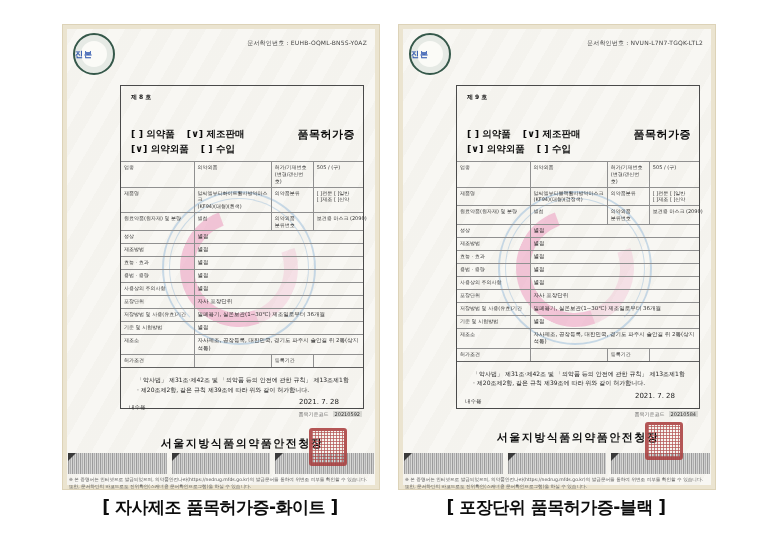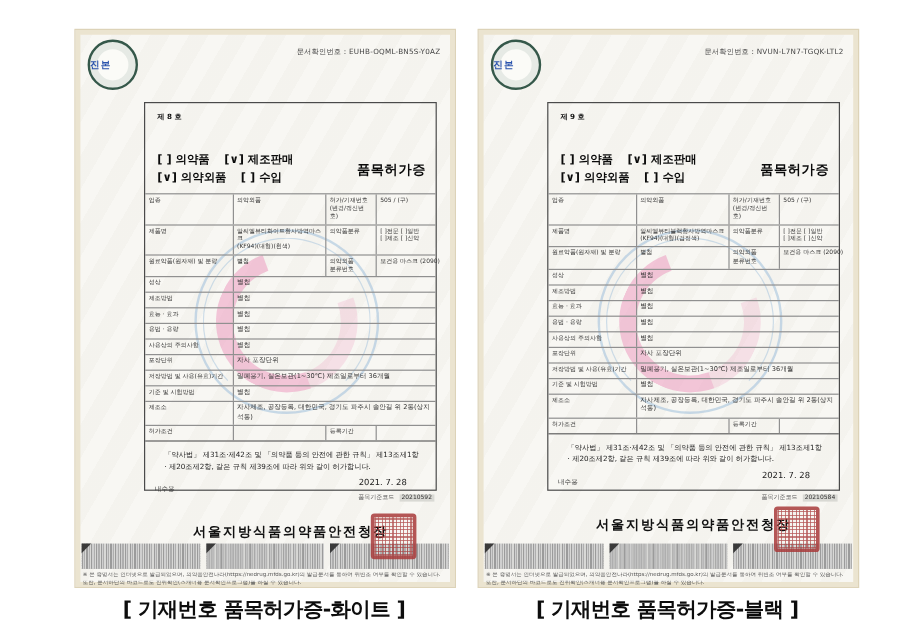--- a/index.html
+++ b/index.html
@@ -46,21 +46,21 @@
     border:14px solid rgba(236,148,188,.50);
     border-top-color:transparent;border-right-color:rgba(236,148,188,.22);
     transform:rotate(25deg);
   }
   .wm::after{
     content:"";position:absolute;inset:5px;border-radius:50%;
     border:1.5px solid rgba(140,180,215,.40);border-bottom-color:transparent;
   }
 
   .docno{font-size:6px;font-weight:bold;margin:7px 0 2px 10px;color:#111;}
-  .headrow{display:flex;align-items:center;padding:2px 8px 5px 10px;margin-top:23px;}
+  .headrow{display:flex;align-items:flex-start;padding:2px 8px 5px 10px;margin-top:23px;}
   .cbcol{flex:1;}
   .cbline{font-size:9.5px;font-weight:bold;color:#0a0a0a;line-height:1.55;white-space:nowrap;}
   .cbline span{display:inline-block;}
   .cb-gap{width:12px;}
   .title{font-size:11px;font-weight:bold;color:#0a0a0a;white-space:nowrap;margin-left:2px;letter-spacing:.5px;}
 
   .table{border-bottom:1px solid #606060;}
   .trow{display:flex;align-items:stretch;border-top:1px solid #909090;min-height:12px;}
   .cell{padding:2px 3px;font-size:5px;line-height:1.35;color:#333;overflow:hidden;}
   .c-label{width:27.5%;flex:none;}
@@ -336,14 +336,14 @@
     <div class="strip"></div>
     <div class="strip"></div>
     <div class="strip"></div>
   </div>
   <div class="footnotes">
     <div class="fn">※ 본 증명서는 인터넷으로 발급되었으며, 의약품안전나라(https://nedrug.mfds.go.kr)의 발급문서를 통하여 위변조 여부를 확인할 수 있습니다.</div>
     <div class="fn">또한, 문서하단의 바코드로도 진위확인(스캐너용 문서확인프로그램)을 하실 수 있습니다.</div>
   </div>
 </div>
 
-<div class="caption caption-left">[ 기재번호 품목허가증-화이트 ]</div>
-<div class="caption caption-right">[ 기재번호 품목허가증-블랙 ]</div>
+<div class="caption caption-left">[ 자사제조 품목허가증-화이트 ]</div>
+<div class="caption caption-right">[ 포장단위 품목허가증-블랙 ]</div>
 
 </body></html>

